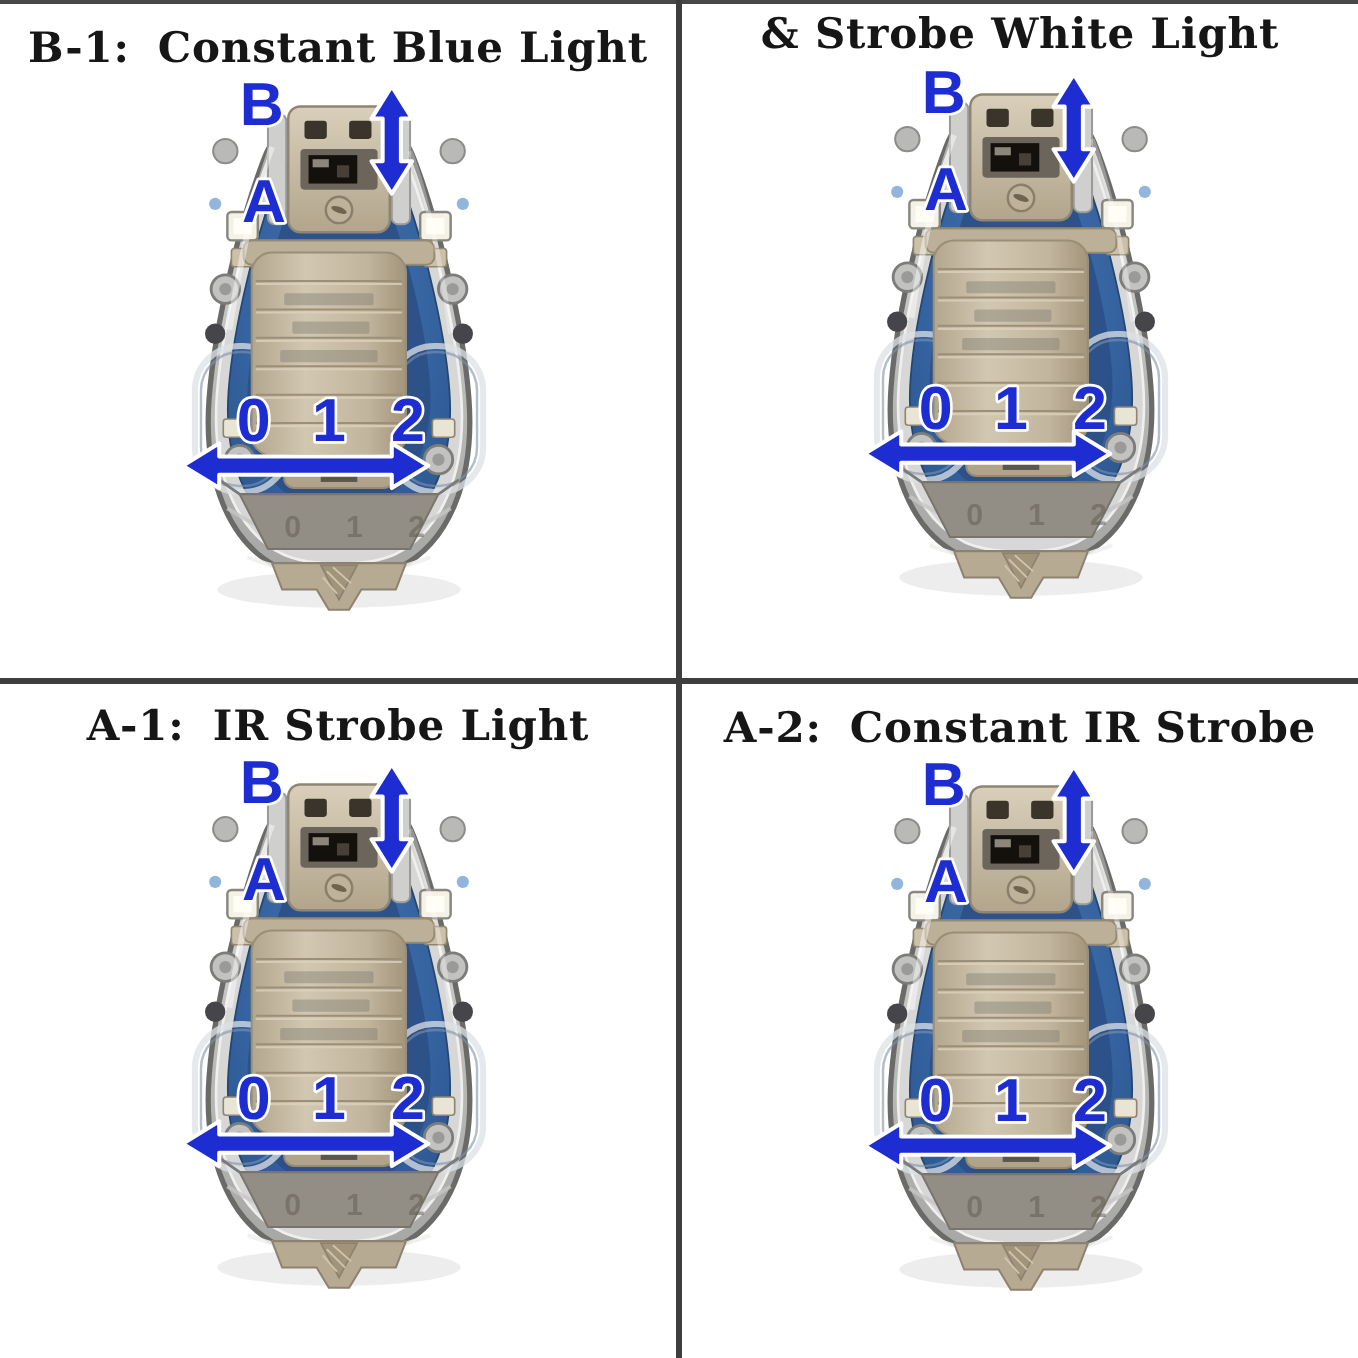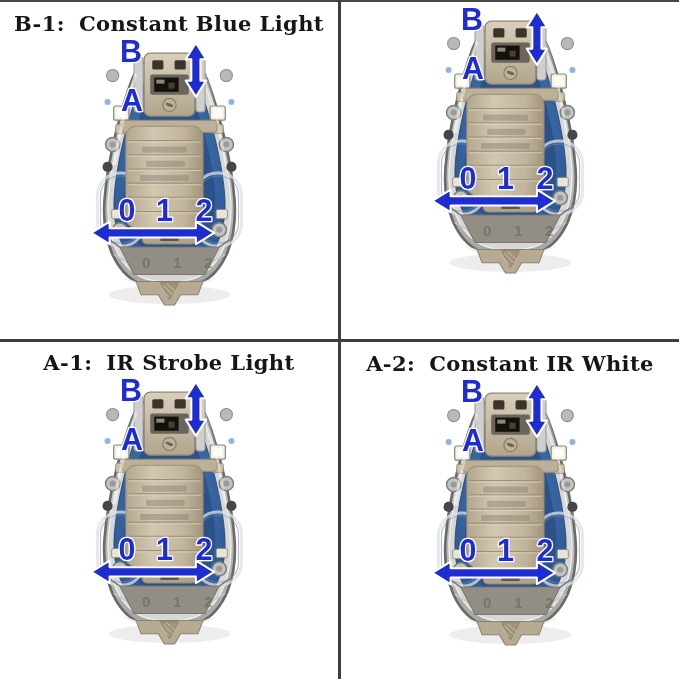--- a/index.html
+++ b/index.html
@@ -199,36 +199,37 @@
   <div class="qtitle">
     <span class="code">B-1:</span><span class="tname">Constant Blue Light</span>
   </div>
 
   <svg class="device" viewBox="0 0 170 268" overflow="visible">
     <use href="#device-sym"></use>
   </svg>
 </div>
 
 <div class="quad q1">
+  <div class="line2">&amp; Strobe White Light</div>
   <svg class="device" viewBox="0 0 170 268" overflow="visible">
     <use href="#device-sym"></use>
   </svg>
 </div>
 
 <div class="quad q2">
   <div class="qtitle">
     <span class="code">A-1:</span><span class="tname">IR Strobe Light</span>
   </div>
 
   <svg class="device" viewBox="0 0 170 268" overflow="visible">
     <use href="#device-sym"></use>
   </svg>
 </div>
 
 <div class="quad q3">
   <div class="qtitle">
-    <span class="code">A-2:</span><span class="tname">Constant IR White</span>
+    <span class="code">A-2:</span><span class="tname">Constant IR Strobe</span>
   </div>
 
   <svg class="device" viewBox="0 0 170 268" overflow="visible">
     <use href="#device-sym"></use>
   </svg>
 </div>
 
 </body></html>

